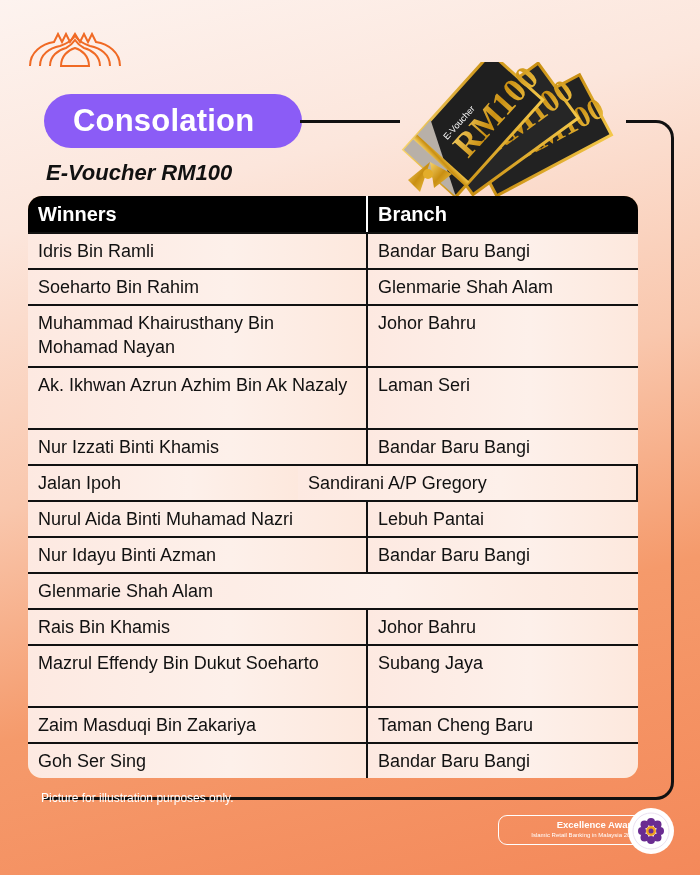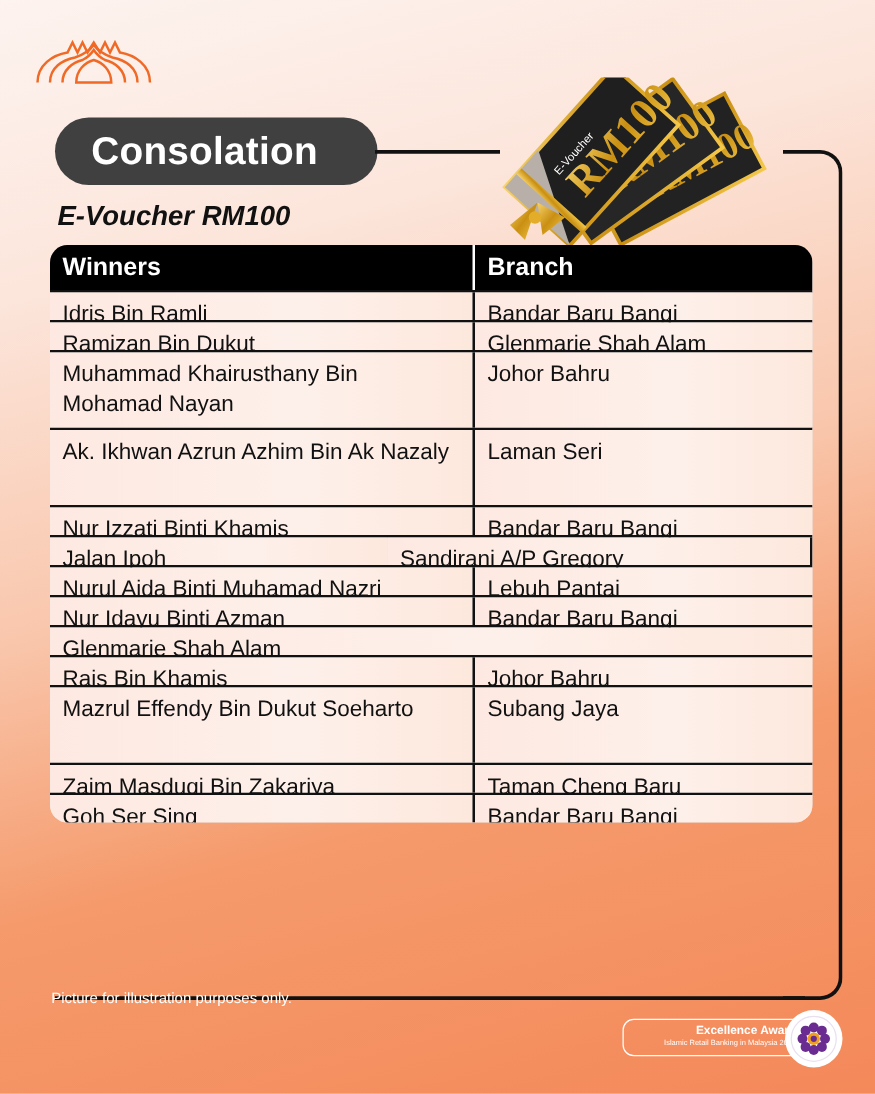--- a/index.html
+++ b/index.html
@@ -6,21 +6,21 @@
     html, body { width: 700px; height: 875px; overflow: hidden; }
     body {
       font-family: "Liberation Sans", "DejaVu Sans", sans-serif;
       background: linear-gradient(165deg, #fdf3ef 0%, #fce6dc 22%, #f9c7ad 48%, #f59a6b 70%, #f4895a 100%);
       position: relative;
       color: #111;
     }
     .logo { position: absolute; left: 28px; top: 30px; width: 94px; height: 38px; }
     .title-pill {
       position: absolute; left: 44px; top: 94px; width: 258px; height: 54px;
-      background: #404040; border-radius: 27px; color: #fff;
+      background: #8b5cf6; border-radius: 27px; color: #fff;
       font-weight: bold; font-size: 31px; line-height: 54px; padding-left: 29px;
       letter-spacing: 0.2px;
     }
     .connector-left {
       position: absolute; left: 300px; top: 120px; width: 100px; height: 3px; background: #111;
     }
     .frame-right {
       position: absolute; left: 626px; top: 120px; width: 48px; height: 680px;
       border-top: 3px solid #111; border-right: 3px solid #111; border-bottom: 3px solid #111;
       border-radius: 0 18px 18px 0;
@@ -28,33 +28,33 @@
     .frame-bottom {
       position: absolute; left: 44px; top: 797px; width: 600px; height: 3px; background: #111;
     }
     .subtitle {
       position: absolute; left: 46px; top: 160px; font-size: 22px; font-weight: bold;
       color: #111;
       font-style: italic;
     }
     .voucher-art { position: absolute; left: 390px; top: 62px; width: 230px; height: 150px; }
     .table {
-      position: absolute; left: 40px; top: 196px; width: 610px;
+      position: absolute; left: 28px; top: 196px; width: 610px;
       border-radius: 14px; overflow: hidden;
-      background: #e5e5e5;
+      background: #fdba74;
     }
     .row { display: flex; border-top: 2px solid #111; }
     .row.header { border-top: none; background: #000; color: #fff; height: 36px; }
     .cell { padding: 5px 10px 5px 10px; font-size: 18px; line-height: 24px; }
     .cell.c1 { width: 340px; border-right: 2px solid #111; }
     .cell.c2 { flex: 1; }
     .header .cell { font-weight: bold; font-size: 20px; line-height: 26px; padding-top: 5px; }
     .header .cell.c1 { border-right: 2px solid #fff; }
     .row.body .cell { background: linear-gradient(90deg, #fde9e1 0%, #fdf0ea 60%, #fde8dd 100%); }
-    .row.body.single { height: 24px; }
+    .row.body.single { height: 36px; }
     .row.body.double { height: 62px; }
     .footer-note {
       position: absolute; left: 41px; top: 791px; font-size: 12px; color: #fff;
     }
     .award-box {
       position: absolute; left: 498px; top: 815px; width: 150px; height: 30px;
       border: 1.5px solid #fff; border-radius: 9px; color: #fff; text-align: right;
       padding: 3px 10px 0 0;
     }
     .award-title { font-weight: bold; font-size: 9.5px; line-height: 12px; }
@@ -114,21 +114,21 @@
 <div class="table">
   <div class="row header">
     <div class="cell c1">Winners</div>
     <div class="cell c2">Branch</div>
   </div>
   <div class="row body single">
     <div class="cell c1">Idris Bin Ramli</div>
     <div class="cell c2">Bandar Baru Bangi</div>
   </div>
   <div class="row body single">
-    <div class="cell c1">Ramizan Bin Dukut</div>
+    <div class="cell c1">Soeharto Bin Rahim</div>
     <div class="cell c2">Glenmarie Shah Alam</div>
   </div>
   <div class="row body double">
     <div class="cell c1">Muhammad Khairusthany Bin Mohamad Nayan</div>
     <div class="cell c2">Johor Bahru</div>
   </div>
   <div class="row body double">
     <div class="cell c1">Ak. Ikhwan Azrun Azhim Bin Ak Nazaly</div>
     <div class="cell c2">Laman Seri</div>
   </div>

